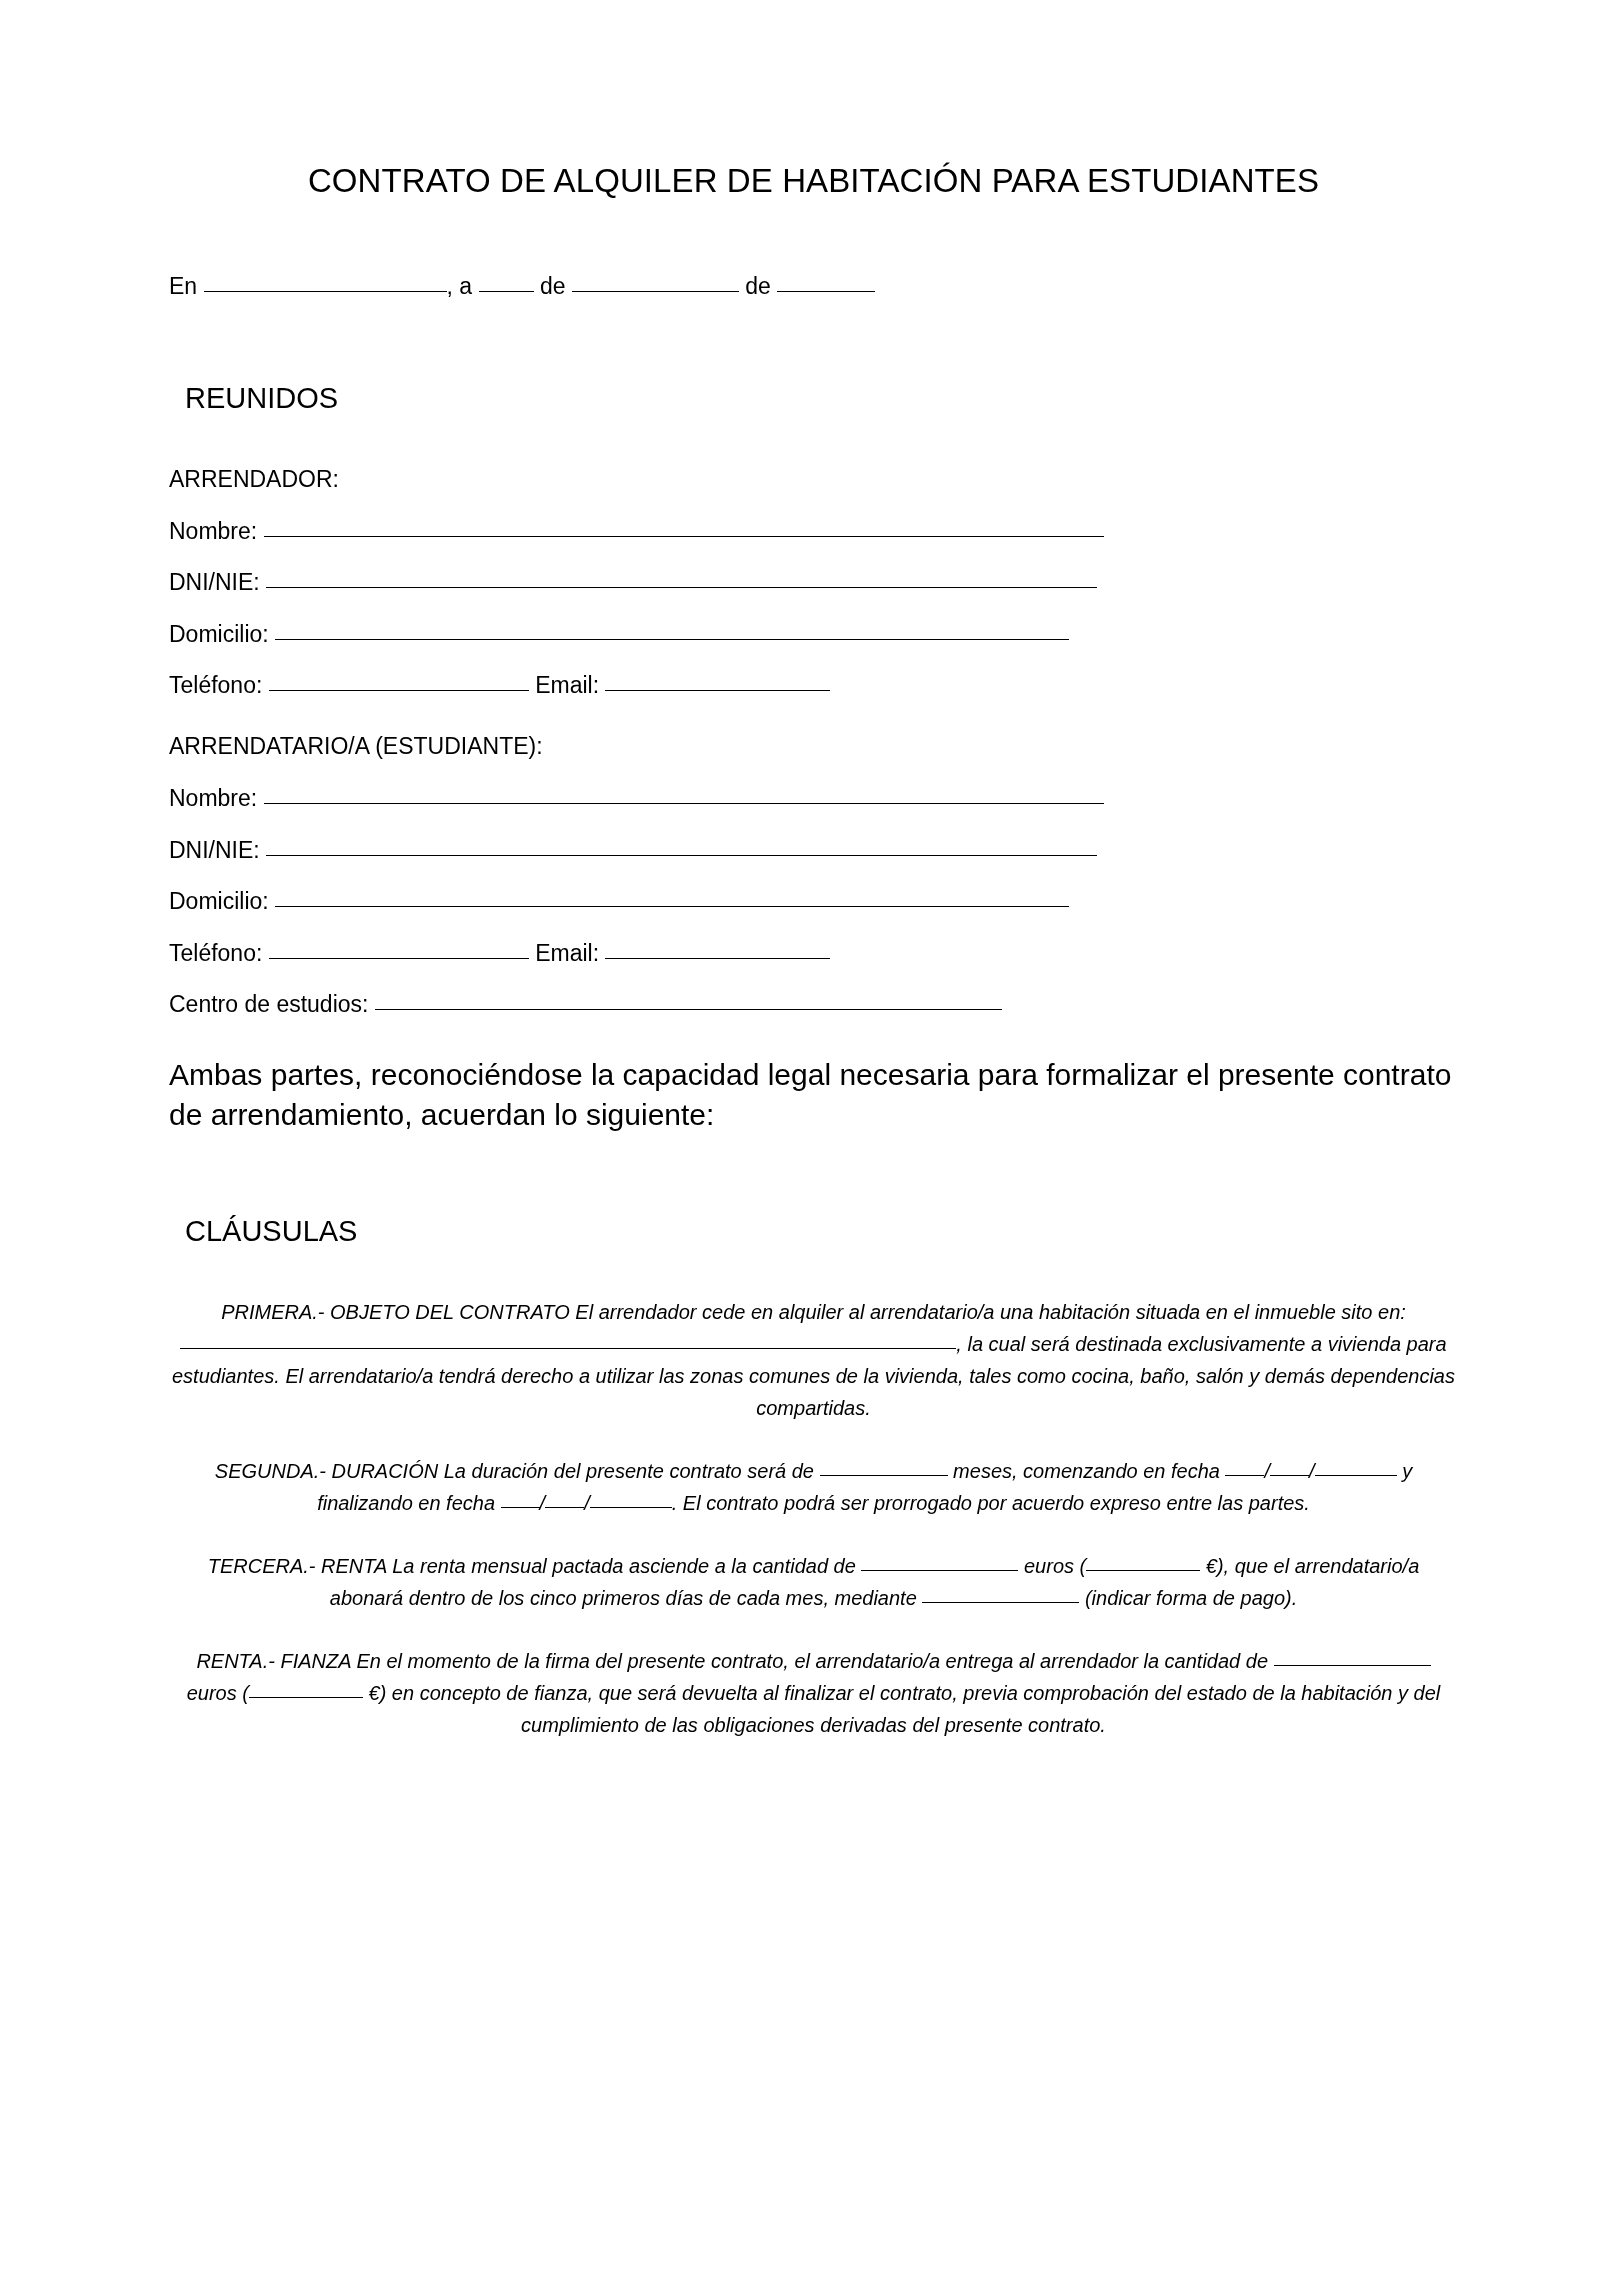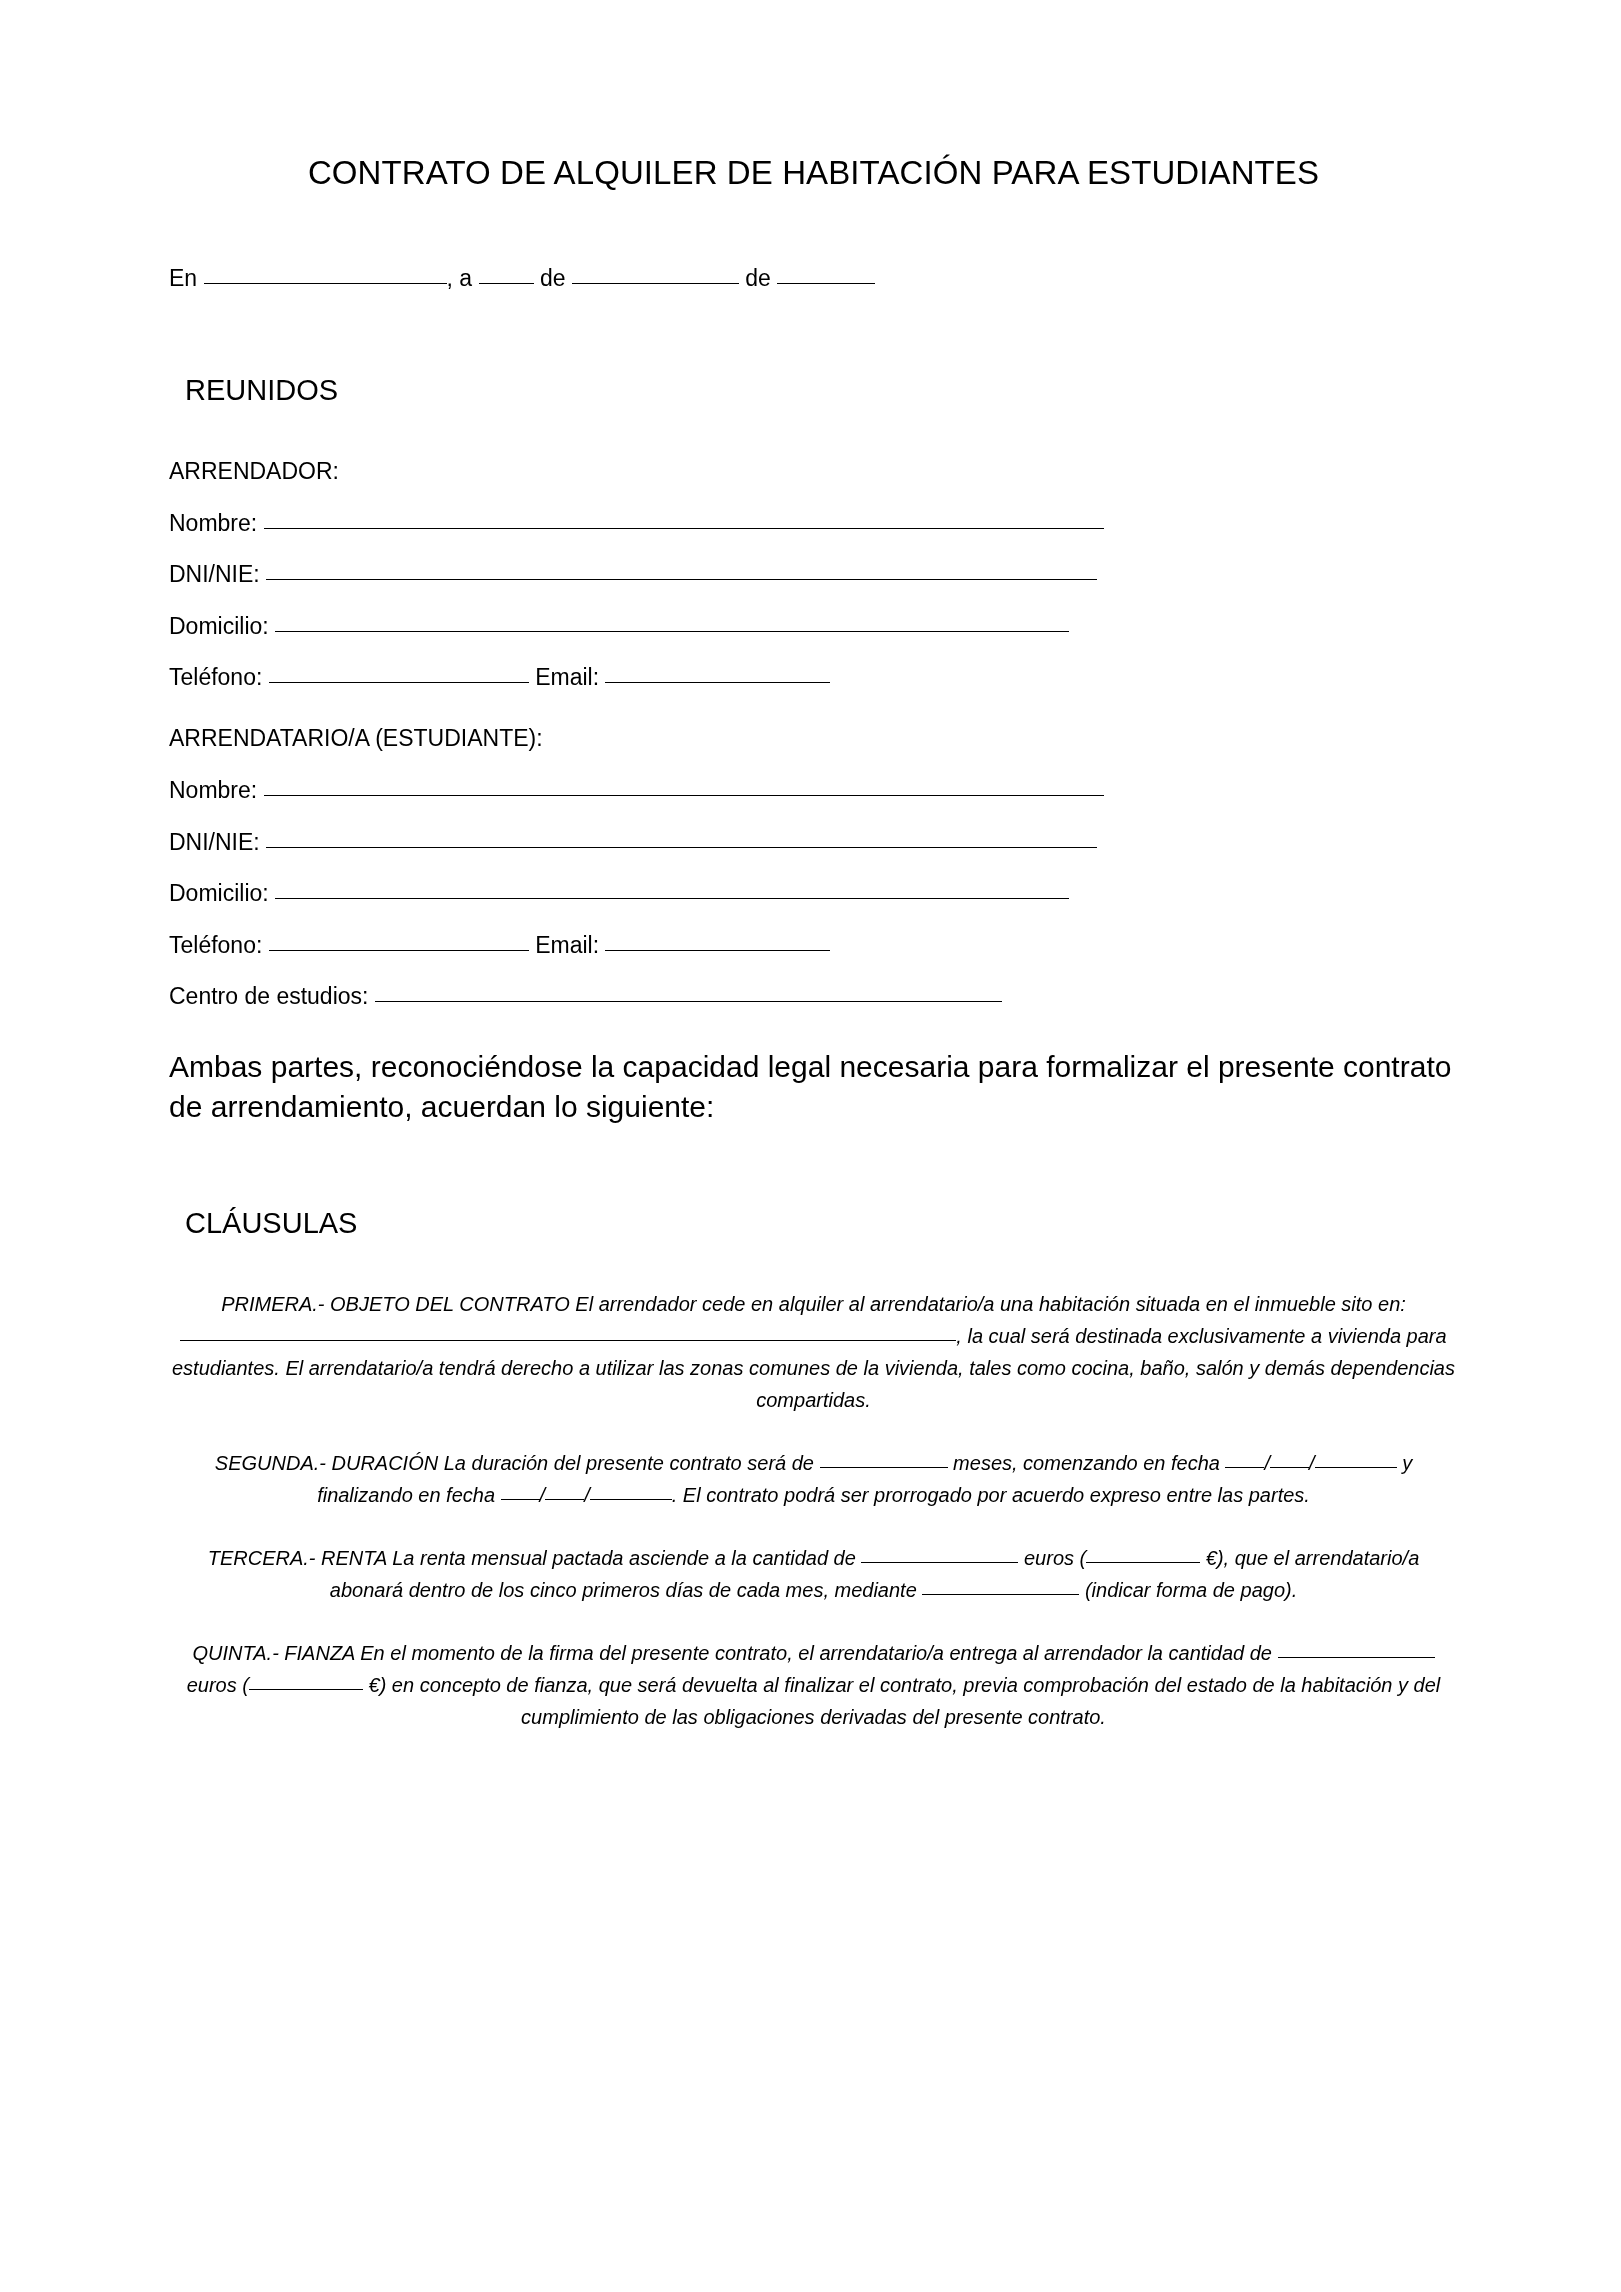--- a/index.html
+++ b/index.html
@@ -16,21 +16,21 @@
     position: relative;
     width: 1621px;
     height: 2293px;
     background: #ffffff;
     overflow: hidden;
     box-sizing: border-box;
   }
   .content {
     position: absolute;
     left: 169px;
-    top: 0;
+    top: 8px;
     width: 1289px;
   }
   .doc-title {
     font-size: 33px;
     line-height: 41px;
     font-weight: 400;
     text-align: center;
     letter-spacing: 0.1px;
     margin: 0;
     padding-top: 152px;
@@ -177,21 +177,21 @@
     <div class="clause">
       <span>TERCERA.- RENTA La renta mensual pactada asciende a la cantidad de</span>
       <span class="rule" style="width:157px"></span>
       <span>euros (</span><span class="rule" style="width:114px"></span>
       <span>€</span><span>), que el arrendatario/a abonará dentro de los cinco primeros días de cada mes, mediante</span>
       <span class="rule" style="width:157px"></span>
       <span>(indicar forma de pago).</span>
     </div>
 
     <div class="clause">
-      <span>QUINTA.- FIANZA En el momento de la firma del presente contrato, el arrendatario/a entrega al arrendador la cantidad de</span>
+      <span>RENTA.- FIANZA En el momento de la firma del presente contrato, el arrendatario/a entrega al arrendador la cantidad de</span>
       <span class="rule" style="width:157px"></span>
       <span>euros (</span><span class="rule" style="width:114px"></span>
       <span>€</span><span>) en concepto de fianza, que será devuelta al finalizar el contrato, previa comprobación del estado de la habitación y del cumplimiento de las obligaciones derivadas del presente contrato.</span>
     </div>
 
 
   </div>
 </div>
 
 

